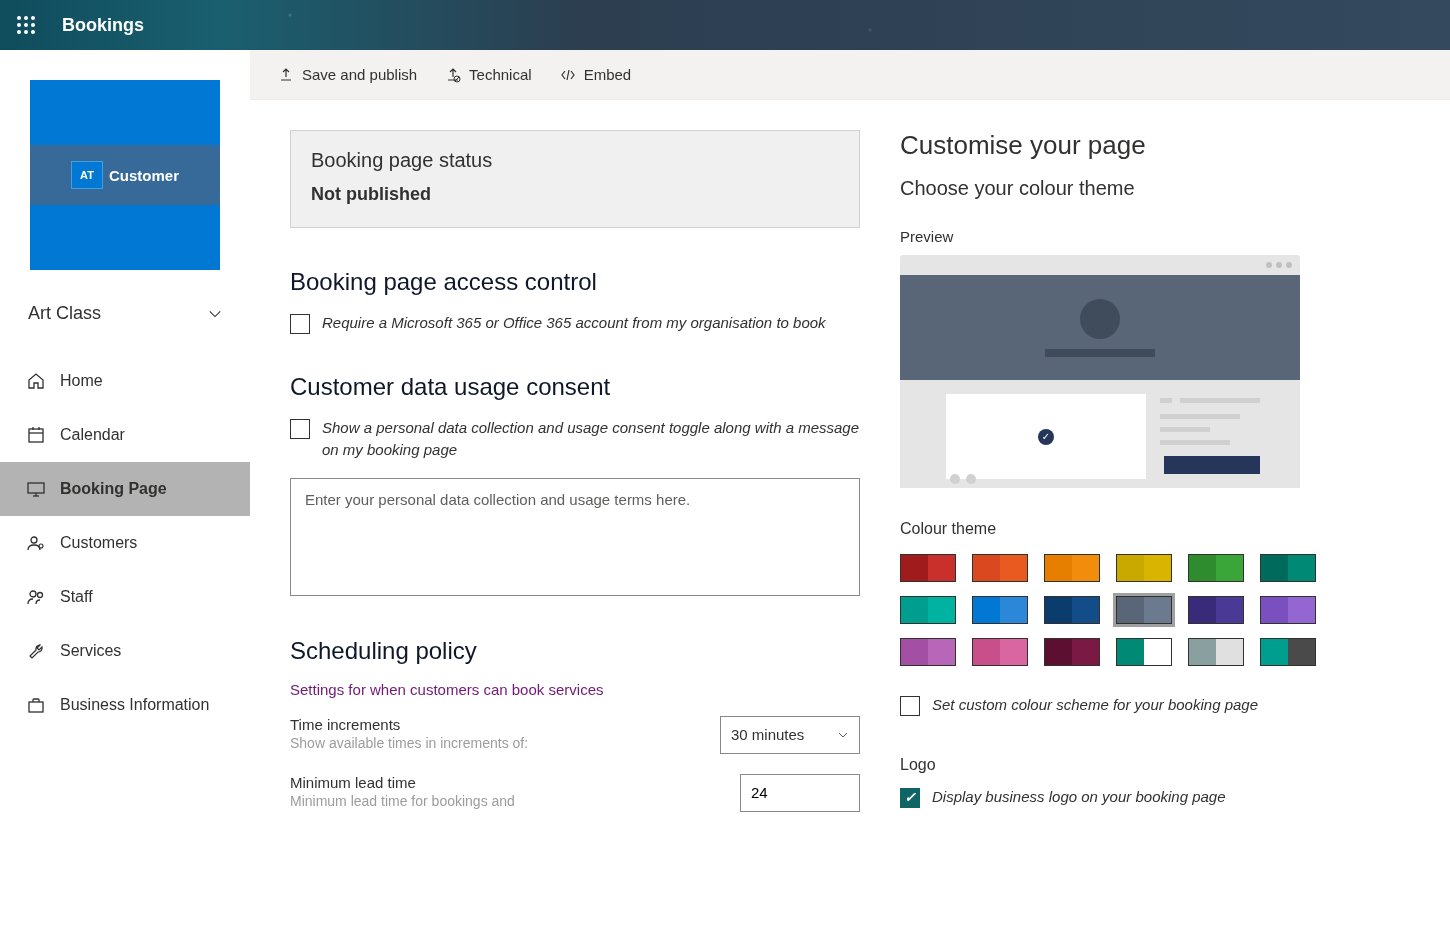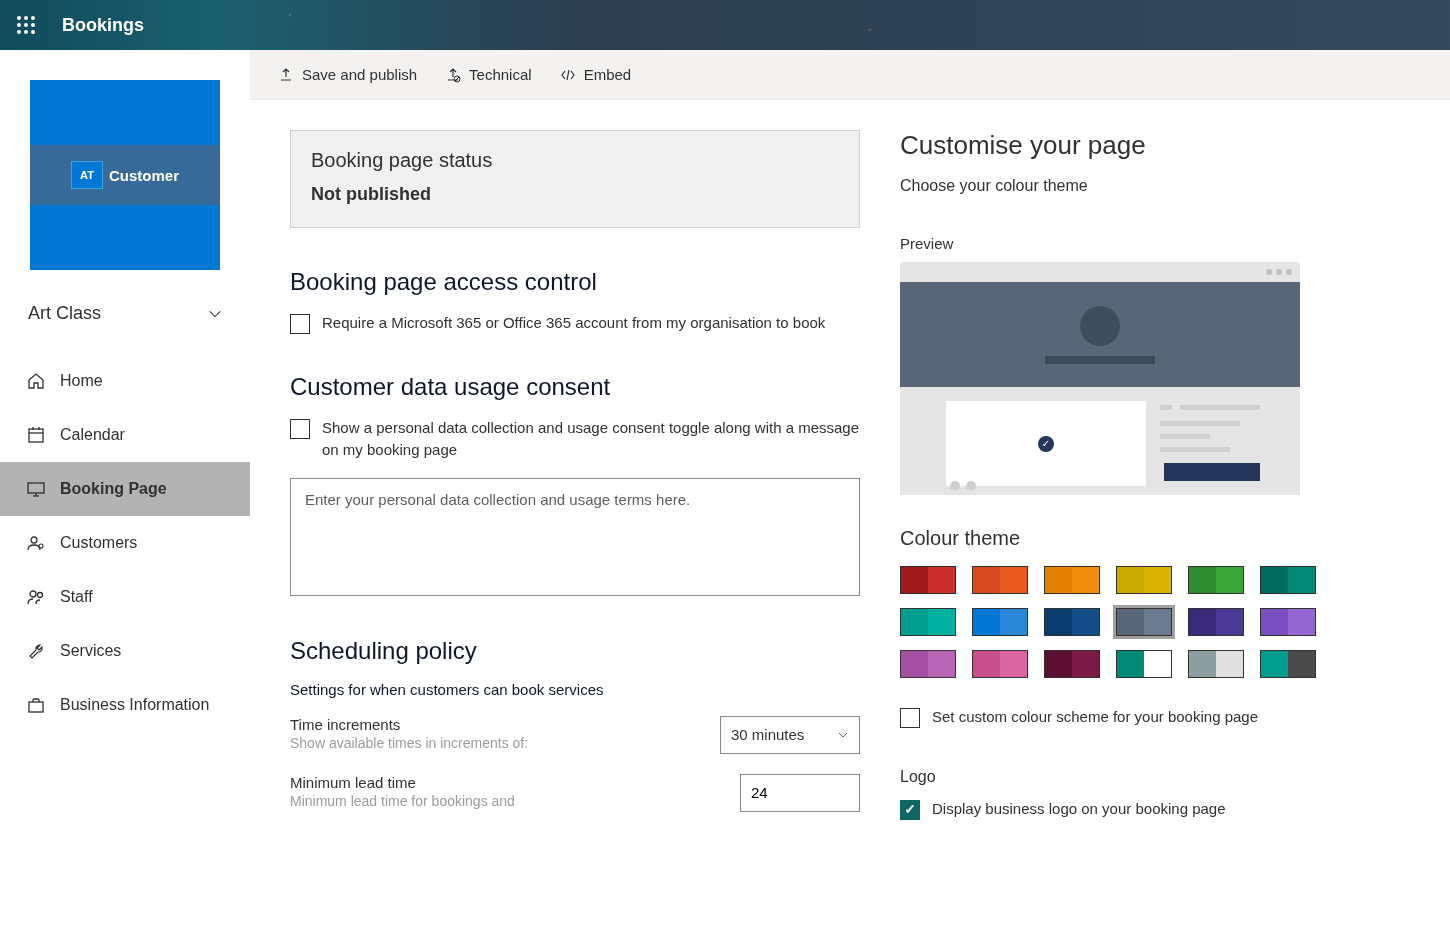--- a/index.html
+++ b/index.html
@@ -45,45 +45,45 @@
 .col-left { flex: 0 0 570px; }
 .col-right { flex: 1; }
 
 
 .status-box { background: #f0f0f0; border: 1px solid #d0d0d0; padding: 18px 20px 22px; margin-bottom: 40px; }
 .status-title { font-size: 20px; font-weight: 400; margin-bottom: 12px; }
 .status-value { font-size: 18px; font-weight: 700; }
 
 
 h2.section { font-size: 24px; font-weight: 400; margin-bottom: 16px; color: #0f172a; }
-.section-sub { font-size: 15px; color: #0f172a; margin-bottom: 18px; }
-
-
-.chk-row { display: flex; align-items: flex-start; gap: 12px; margin-bottom: 10px; font-size: 15px; line-height: 1.5; }
+.section-sub { font-size: 15px; color: #701a75; margin-bottom: 18px; }
+
+
+.chk-row { display: flex; align-items: flex-start; gap: 12px; margin-bottom: 10px; font-size: 15px; line-height: 1.5; font-style: italic; }
 .chk { width: 20px; height: 20px; border: 1px solid #323130; flex-shrink: 0; margin-top: 2px; cursor: pointer; display: flex; align-items: center; justify-content: center; }
 .chk.checked { background: #0f6563; border-color: #0f6563; }
 .chk.checked::after { content: "✓"; color: #fff; font-size: 14px; font-weight: bold; }
 .learn-link { color: #0078d4; cursor: pointer; }
 
 
 .consent-text { width: 100%; height: 118px; border: 1px solid #8a8886; padding: 12px 14px; font-size: 15px; font-family: inherit; resize: none; color: #605e5c; margin-top: 6px; }
 .consent-text::placeholder { color: #605e5c; }
 
 .section-block { margin-bottom: 38px; }
 
 
 .policy-row { display: flex; align-items: flex-start; justify-content: space-between; margin-bottom: 20px; }
 .policy-label { font-size: 15px; }
 .policy-sub { font-size: 14px; color: #9c9c9c; margin-top: 2px; }
 .dropdown { width: 140px; height: 38px; border: 1px solid #8a8886; display: flex; align-items: center; justify-content: space-between; padding: 0 10px; cursor: pointer; font-size: 15px; }
 .num-input { width: 120px; height: 38px; border: 1px solid #8a8886; padding: 0 10px; font-size: 15px; font-family: inherit; }
 
 
 h1.customize { font-size: 26px; font-weight: 400; margin-bottom: 16px; }
-.theme-sub { font-size: 16px; margin-bottom: 40px; }
+.theme-sub { font-size: 20px; margin-bottom: 28px; }
 .preview-label { font-size: 15px; margin-bottom: 10px; }
 
 
 .preview-box { width: 400px; }
 .preview-bar { height: 20px; background: #e5e5e5; border-top-left-radius: 3px; border-top-right-radius: 3px; display: flex; justify-content: flex-end; align-items: center; padding-right: 8px; gap: 4px; }
 .preview-bar span { width: 6px; height: 6px; background: #c0c0c0; border-radius: 50%; }
 .preview-header { height: 105px; background: #586678; display: flex; flex-direction: column; align-items: center; justify-content: center; gap: 10px; }
 .preview-avatar { width: 40px; height: 40px; background: #404c5c; border-radius: 50%; }
 .preview-line { width: 110px; height: 8px; background: #404c5c; }
 .preview-body { height: 108px; background: #e5e5e5; padding: 14px 12px; display: flex; gap: 14px; position: relative; }
@@ -91,21 +91,21 @@
 .preview-check { width: 16px; height: 16px; background: #25365a; border-radius: 50%; color: #fff; font-size: 10px; display: flex; align-items: center; justify-content: center; }
 .preview-lines { flex: 1; padding-top: 4px; }
 .preview-lines div { height: 5px; background: #d0d0d0; margin-bottom: 8px; }
 .preview-lines div:nth-child(1) { width: 12px; display: inline-block; margin-right: 8px; }
 .preview-lines div:nth-child(2) { width: 80px; display: inline-block; }
 .preview-btn { width: 96px; height: 18px; background: #25365a; position: absolute; bottom: 14px; right: 40px; }
 .preview-pager { display: flex; gap: 6px; justify-content: center; padding: 6px 0 0; position: absolute; bottom: 4px; left: 50px; }
 .preview-pager span { width: 10px; height: 10px; background: #d0d0d0; border-radius: 50%; }
 
 
-.colour-label { font-size: 20px; margin: 32px 0 16px; }
+.colour-label { font-size: 16px; margin: 32px 0 16px; }
 .swatch-grid { display: grid; grid-template-columns: repeat(6, 56px); gap: 14px 16px; }
 .swatch { height: 28px; border: 1px solid #323130; cursor: pointer; display: flex; }
 .swatch.selected { outline: 3px solid #a0a0a0; outline-offset: 0; }
 .sw-half { flex: 1; }
 
 .logo-label { font-size: 16px; margin-top: 39px; margin-bottom: 12px; }
 
 </style>
 </head>
 <body>

